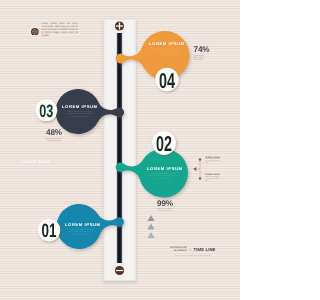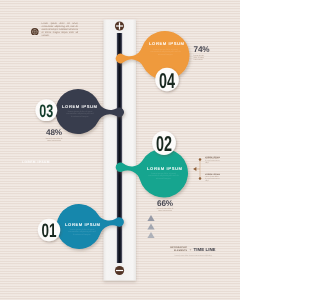--- a/index.html
+++ b/index.html
@@ -167,21 +167,21 @@
     <div class="bubble-label l03">LOREM IPSUM</div>
     <p class="bubble-body b03">Lorem ipsum dolor sit amet consectetur adipiscing elit sed do eiusmod tempor.</p>
     <div class="stat s48">
       <div class="stat-num">48%</div>
       <div class="stat-sub">Lorem ipsum dolor sit amet consectetur</div>
     </div>
 
     <div class="bubble-label l02">LOREM IPSUM</div>
     <p class="bubble-body b02">Lorem ipsum dolor sit amet consectetur adipiscing elit sed do eiusmod tempor.</p>
     <div class="stat s32">
-      <div class="stat-num">66%</div>
+      <div class="stat-num">99%</div>
       <div class="stat-sub">Lorem ipsum dolor sit amet consectetur</div>
     </div>
 
     <div class="bubble-label l01">LOREM IPSUM</div>
     <p class="bubble-body b01">Lorem ipsum dolor sit amet consectetur adipiscing elit sed do eiusmod tempor.</p>
 
     <div class="wm-label">LOREM IPSUM</div>
 
     <svg class="bracket" width="12" height="24" viewBox="0 0 12 24">
       <path d="M8 2.4 V21.6" stroke="#c99d74" stroke-width="0.5" fill="none"></path>

